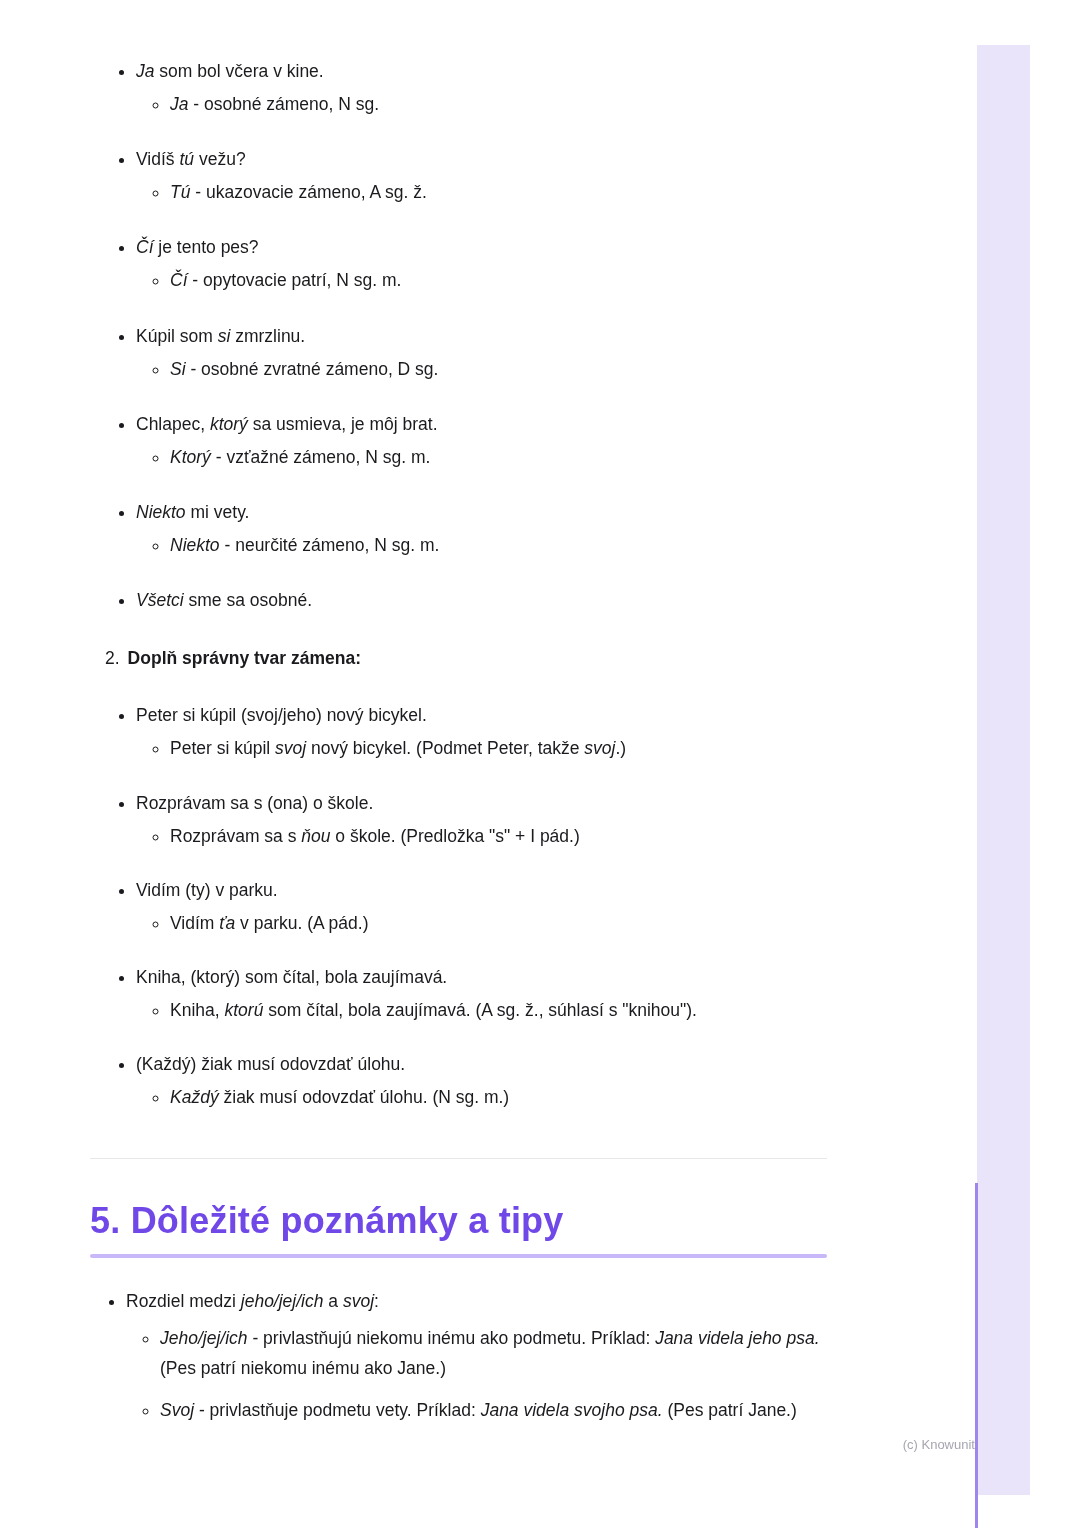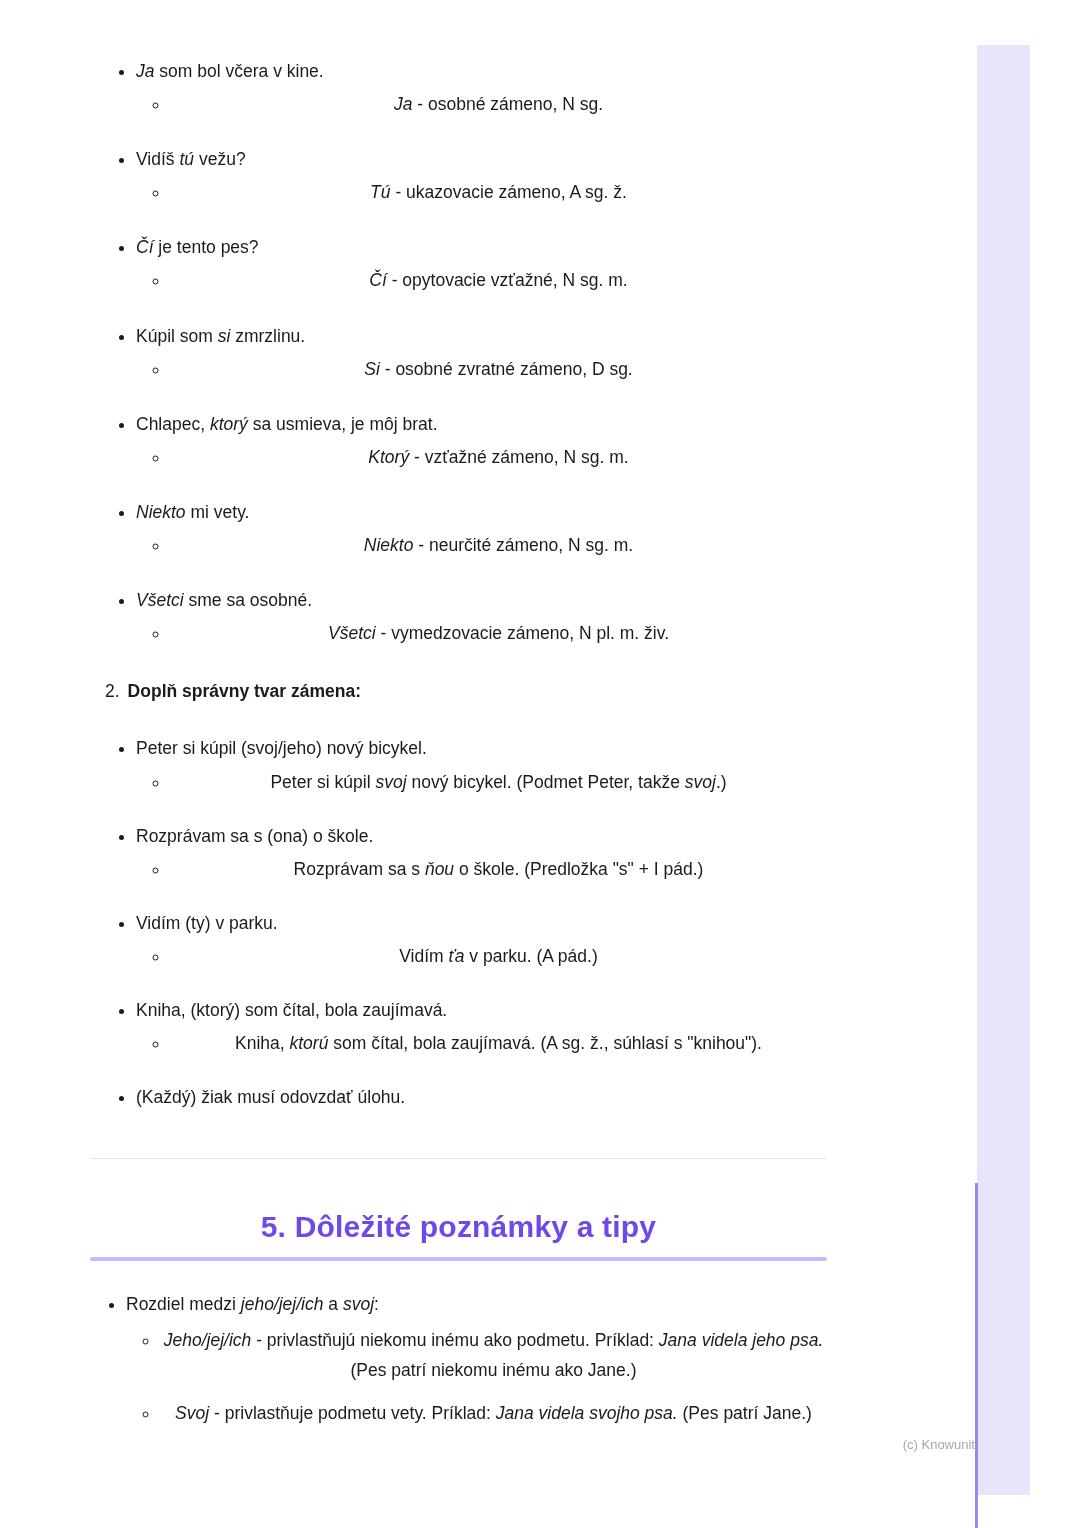--- a/index.html
+++ b/index.html
@@ -11,33 +11,33 @@
   .content{
     position:absolute;left:90px;top:56px;width:737px;
     font-size:17.5px;line-height:1.72;
   }
   .it{font-style:italic;}
   .bd{font-weight:400;}
   ul{margin:0;}
   ul.l1{list-style-type:disc;padding-left:46px;}
   ul.l1 > li{margin-bottom:25px;}
   ul.l1.tight > li{margin-bottom:24px;}
-  ul.l2{list-style-type:circle;padding-left:34px;margin-top:3px;text-align:center;}
+  ul.l2{list-style-type:circle;padding-left:34px;margin-top:3px;}
   ul.l2 > li{margin-bottom:9px;}
   .exercise-heading{
     margin:28px 0 27px 15px;display:flex;gap:8px;
   }
   .exercise-heading .num{font-weight:400;}
   .exercise-heading .ttl{font-weight:700;}
   hr.section-divider{
     border:none;border-top:1px solid #e7e7ea;margin:46px 0 0 0;
   }
   h2.section5{
-    margin:50px 0 0 0;font-size:30px;line-height:1.2;font-weight:700;
-    color:#7048e8;letter-spacing:.2px;text-align:center;
+    margin:40px 0 0 0;font-size:36px;line-height:1.2;font-weight:700;
+    color:#7048e8;letter-spacing:.2px;
   }
   .heading-underline{
     height:4px;border-radius:2px;background:#c9b8f9;margin-top:12px;width:100%;
   }
   ul.tips{list-style-type:disc;padding-left:36px;margin-top:28px;}
   ul.tips > li{margin-bottom:10px;}
   ul.tips ul.l2{margin-top:6px;}
   ul.tips ul.l2 > li{margin-bottom:12px;}
   .watermark{
     position:absolute;top:1437px;right:66px;
@@ -69,21 +69,21 @@
       <li>
         <div><span>Vidíš </span><span class="it">tú</span><span> vežu?</span></div>
         <ul class="l2">
           <li><span class="it">Tú</span><span> - ukazovacie zámeno, A sg. ž.</span></li>
         </ul>
       </li>
 
       <li>
         <div><span class="it">Čí</span><span> je tento pes?</span></div>
         <ul class="l2">
-          <li><span class="it">Čí</span><span> - opytovacie vzťažné, N sg. m.</span></li>
+          <li><span class="it">Čí</span><span> - opytovacie patrí, N sg. m.</span></li>
         </ul>
       </li>
 
       <li>
         <div><span>Kúpil som </span><span class="it">si</span><span> zmrzlinu.</span></div>
         <ul class="l2">
           <li><span class="it">Si</span><span> - osobné zvratné zámeno, D sg.</span></li>
         </ul>
       </li>
 
@@ -96,23 +96,20 @@
 
       <li>
         <div><span class="it">Niekto</span><span> mi vety.</span></div>
         <ul class="l2">
           <li><span class="it">Niekto</span><span> - neurčité zámeno, N sg. m.</span></li>
         </ul>
       </li>
 
       <li>
         <div><span class="it">Všetci</span><span> sme sa osobné.</span></div>
-        <ul class="l2">
-          <li><span class="it">Všetci</span><span> - vymedzovacie zámeno, N pl. m. živ.</span></li>
-        </ul>
       </li>
     </ul>
 
   <div class="exercise-heading">
     <span class="num">2.</span>
     <span class="ttl">Doplň správny tvar zámena:</span>
   </div>
 
   <ul class="l1 tight">
 
@@ -139,20 +136,23 @@
 
       <li>
         <div><span>Kniha, (ktorý) som čítal, bola zaujímavá.</span></div>
         <ul class="l2">
           <li><span>Kniha, </span><span class="it">ktorú</span><span> som čítal, bola zaujímavá. (A sg. ž., súhlasí s "knihou").</span></li>
         </ul>
       </li>
 
       <li>
         <div><span>(Každý) žiak musí odovzdať úlohu.</span></div>
+        <ul class="l2">
+          <li><span class="it">Každý</span><span> žiak musí odovzdať úlohu. (N sg. m.)</span></li>
+        </ul>
       </li>
     </ul>
 
   <hr class="section-divider">
 
   <h2 class="section5">5. Dôležité poznámky a tipy</h2>
   <div class="heading-underline"></div>
 
   <ul class="tips">
 

